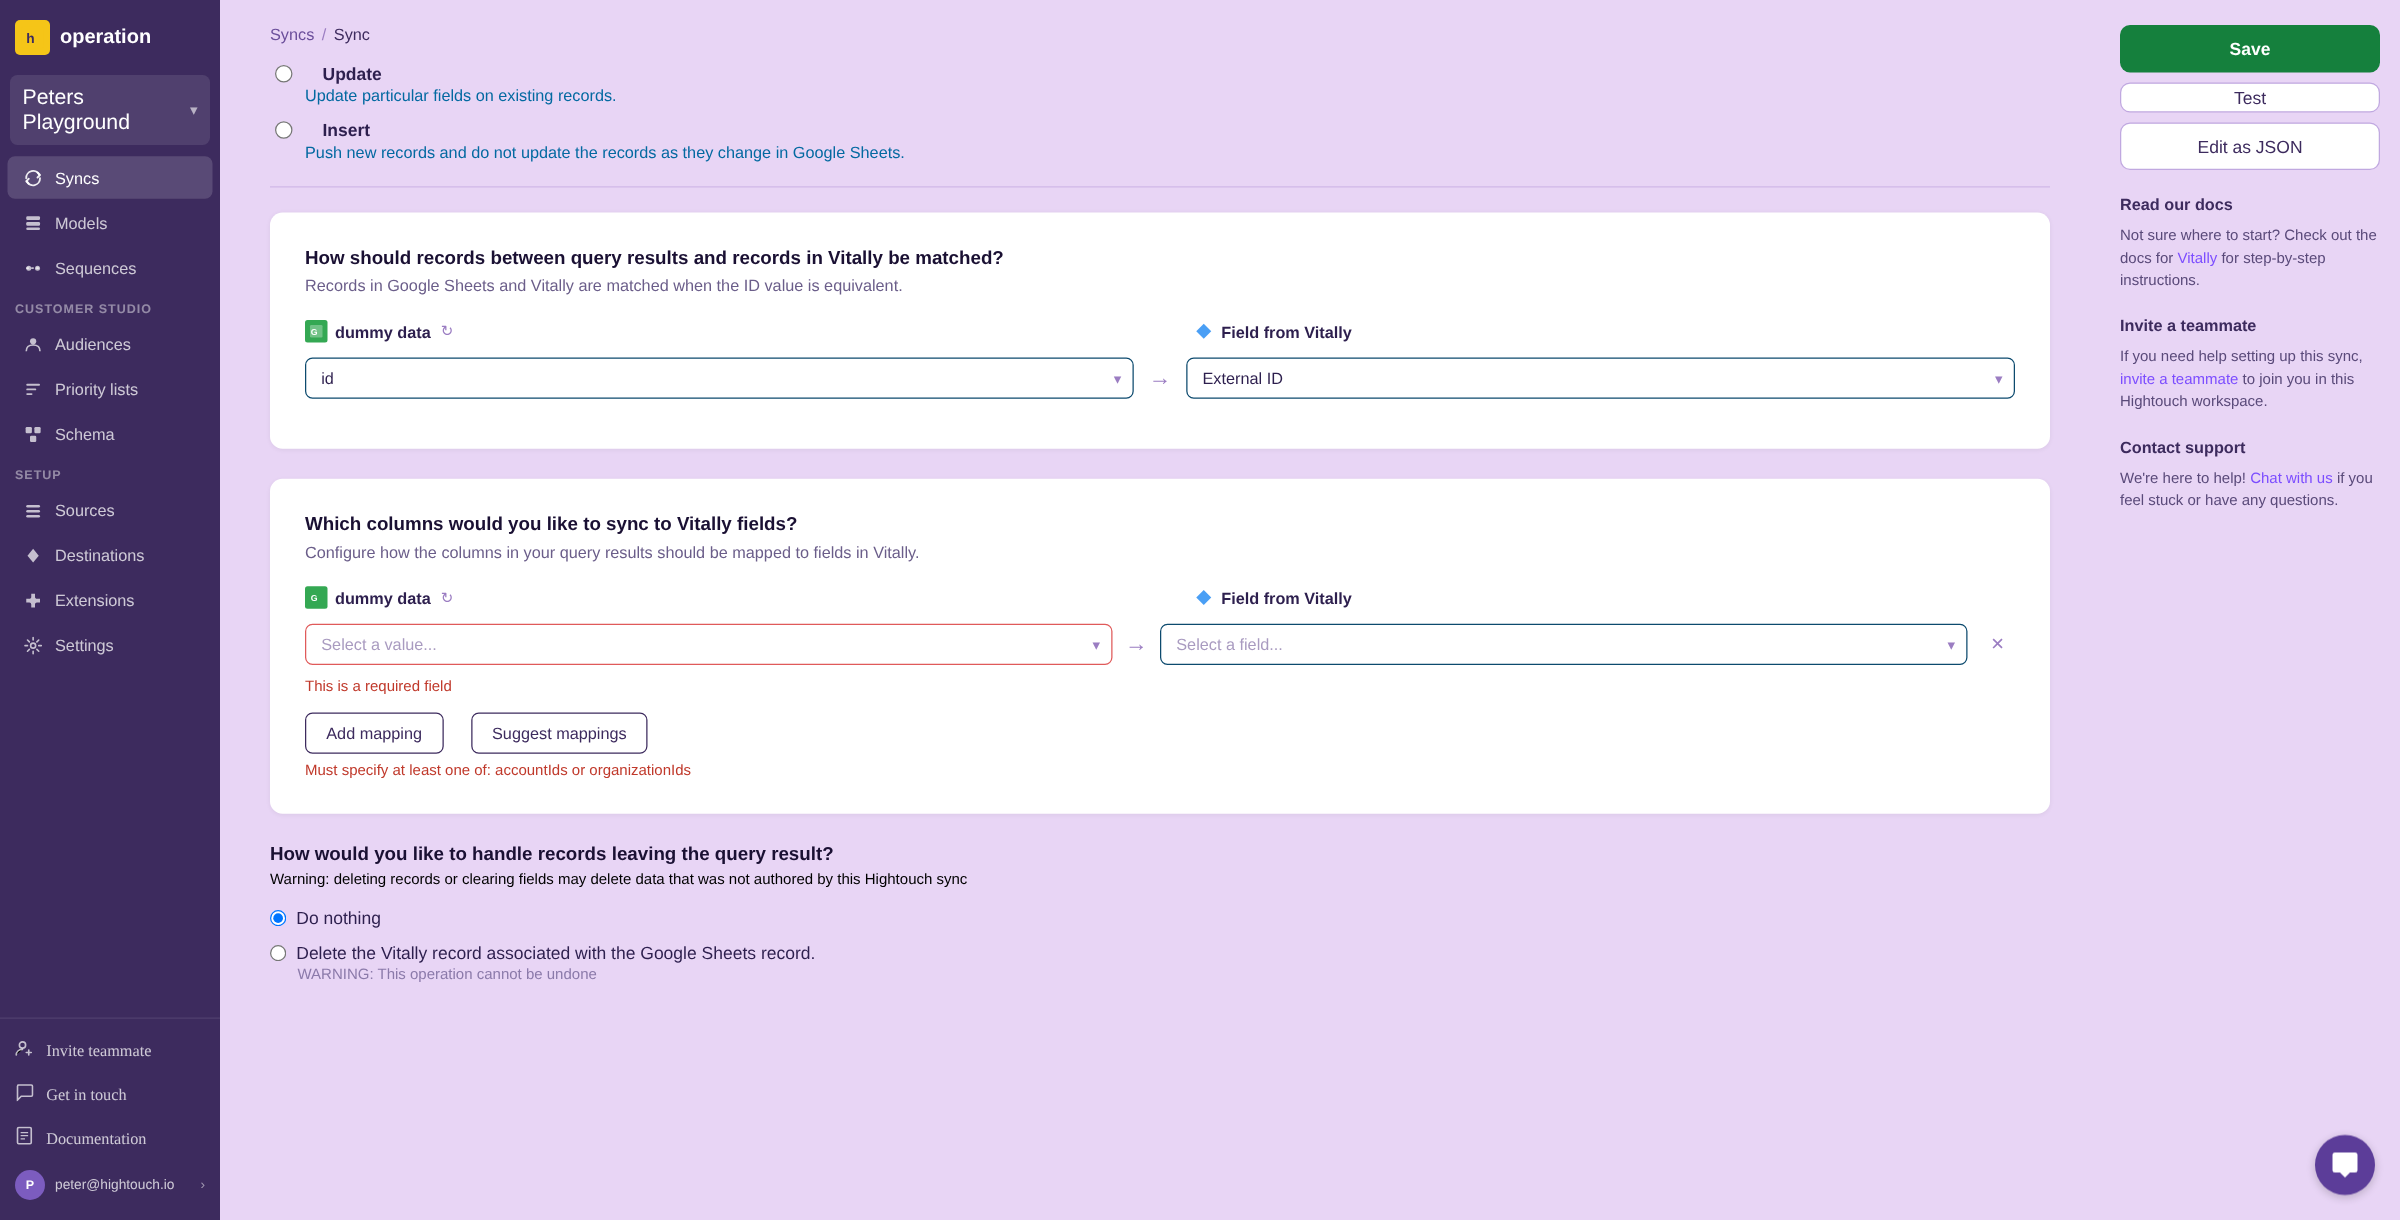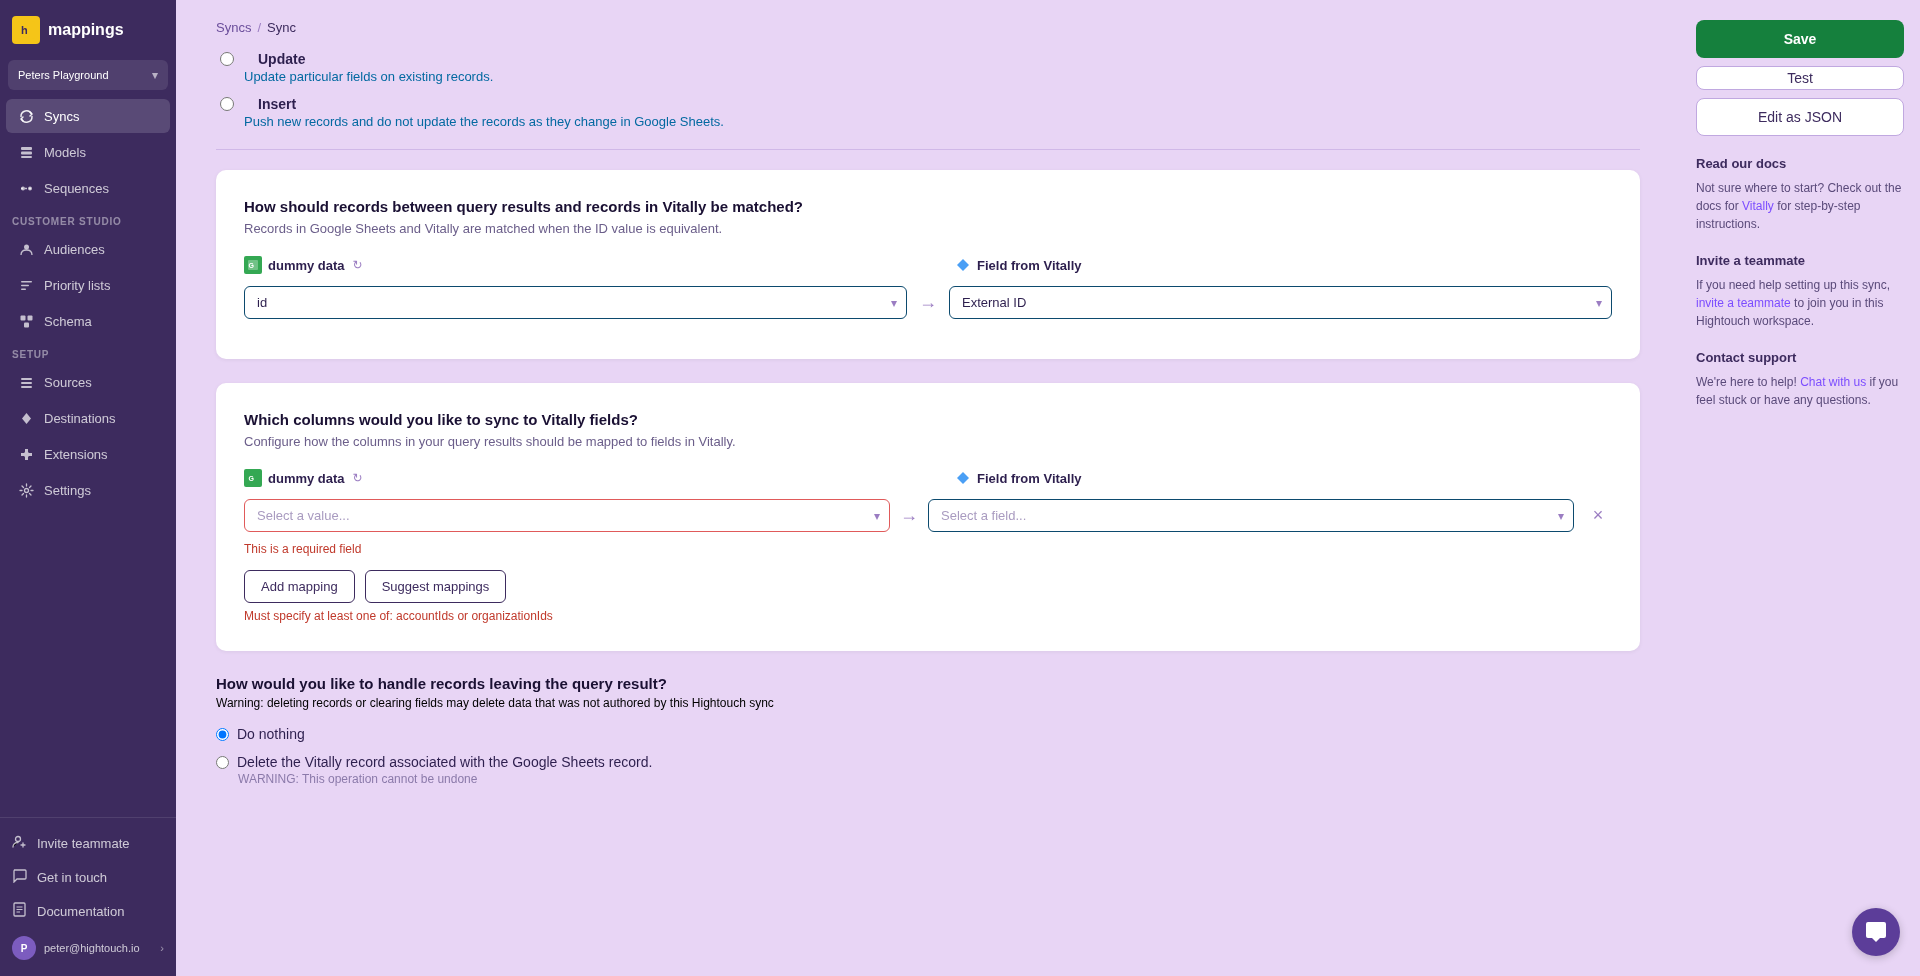--- a/index.html
+++ b/index.html
@@ -31,21 +31,21 @@
     #sidebar-logo-text { color: white; font-size: 16px; font-weight: 600; }
 
     .workspace-selector {
       margin: 0 8px 8px 8px;
       background: rgba(255,255,255,0.1);
       border-radius: 6px;
       padding: 8px 10px;
       display: flex; align-items: center; justify-content: space-between;
       cursor: pointer;
     }
-    .workspace-name { color: white; font-size: 11px; font-weight: 500; }
+    .workspace-name { color: white; font-size: 17px; font-weight: 500; }
     .workspace-chevron { color: rgba(255,255,255,0.6); font-size: 12px; }
 
     .nav-item {
       display: flex; align-items: center; gap: 10px;
       padding: 9px 12px;
       color: rgba(255,255,255,0.75);
       font-size: 13px;
       cursor: pointer;
       border-radius: 6px;
       margin: 1px 6px;
@@ -66,20 +66,21 @@
       margin-top: auto;
       border-top: 1px solid rgba(255,255,255,0.1);
       padding: 8px 0;
     }
     .bottom-item {
       display: flex; align-items: center; gap: 10px;
       padding: 8px 12px;
       color: rgba(255,255,255,0.75);
       font-size: 13px;
       cursor: pointer;
+      font-family: Liberation Serif, serif;
     }
     .user-item {
       display: flex; align-items: center; gap: 8px;
       padding: 8px 12px;
       color: rgba(255,255,255,0.75);
       font-size: 12px;
       cursor: pointer;
     }
     .user-avatar {
       width: 24px; height: 24px; border-radius: 50%;
@@ -157,21 +158,21 @@
       width: 28px; height: 28px;
       border: none; background: none;
       color: #9b7dc2; cursor: pointer;
       font-size: 18px;
       display: flex; align-items: center; justify-content: center;
       border-radius: 4px;
     }
 
     .error-text { color: #c0392b; font-size: 12px; margin-top: 4px; margin-bottom: 10px; }
 
-    .btn-row { display: flex; gap: 10px; margin-top: 14px; }
+    .btn-row { display: flex; gap: 22px; margin-top: 14px; }
     .btn-outline {
       padding: 8px 16px;
       border: 1.5px solid #3d2b5e;
       background: white;
       border-radius: 6px;
       font-size: 13px;
       font-weight: 500;
       color: #3d2b5e;
       cursor: pointer;
     }
@@ -255,21 +256,21 @@
 <body>
 
 <nav id="sidebar">
   <div id="sidebar-logo">
     <div id="sidebar-logo-icon">
       <svg width="18" height="18" viewBox="0 0 18 18" fill="none">
         <rect width="18" height="18" rx="3" fill="#f5c518"></rect>
         <text x="4" y="13" font-size="11" font-weight="bold" fill="#3d2b5e">h</text>
       </svg>
     </div>
-    <span id="sidebar-logo-text" style="color: white;">mappings</span>
+    <span id="sidebar-logo-text" style="color: white;">operation</span>
   </div>
 
   <div class="workspace-selector">
     <span class="workspace-name">Peters Playground</span>
     <span class="workspace-chevron">▾</span>
   </div>
 
   <div class="nav-item active">
     <span class="nav-icon">
       <svg width="15" height="15" viewBox="0 0 15 15" fill="none">

